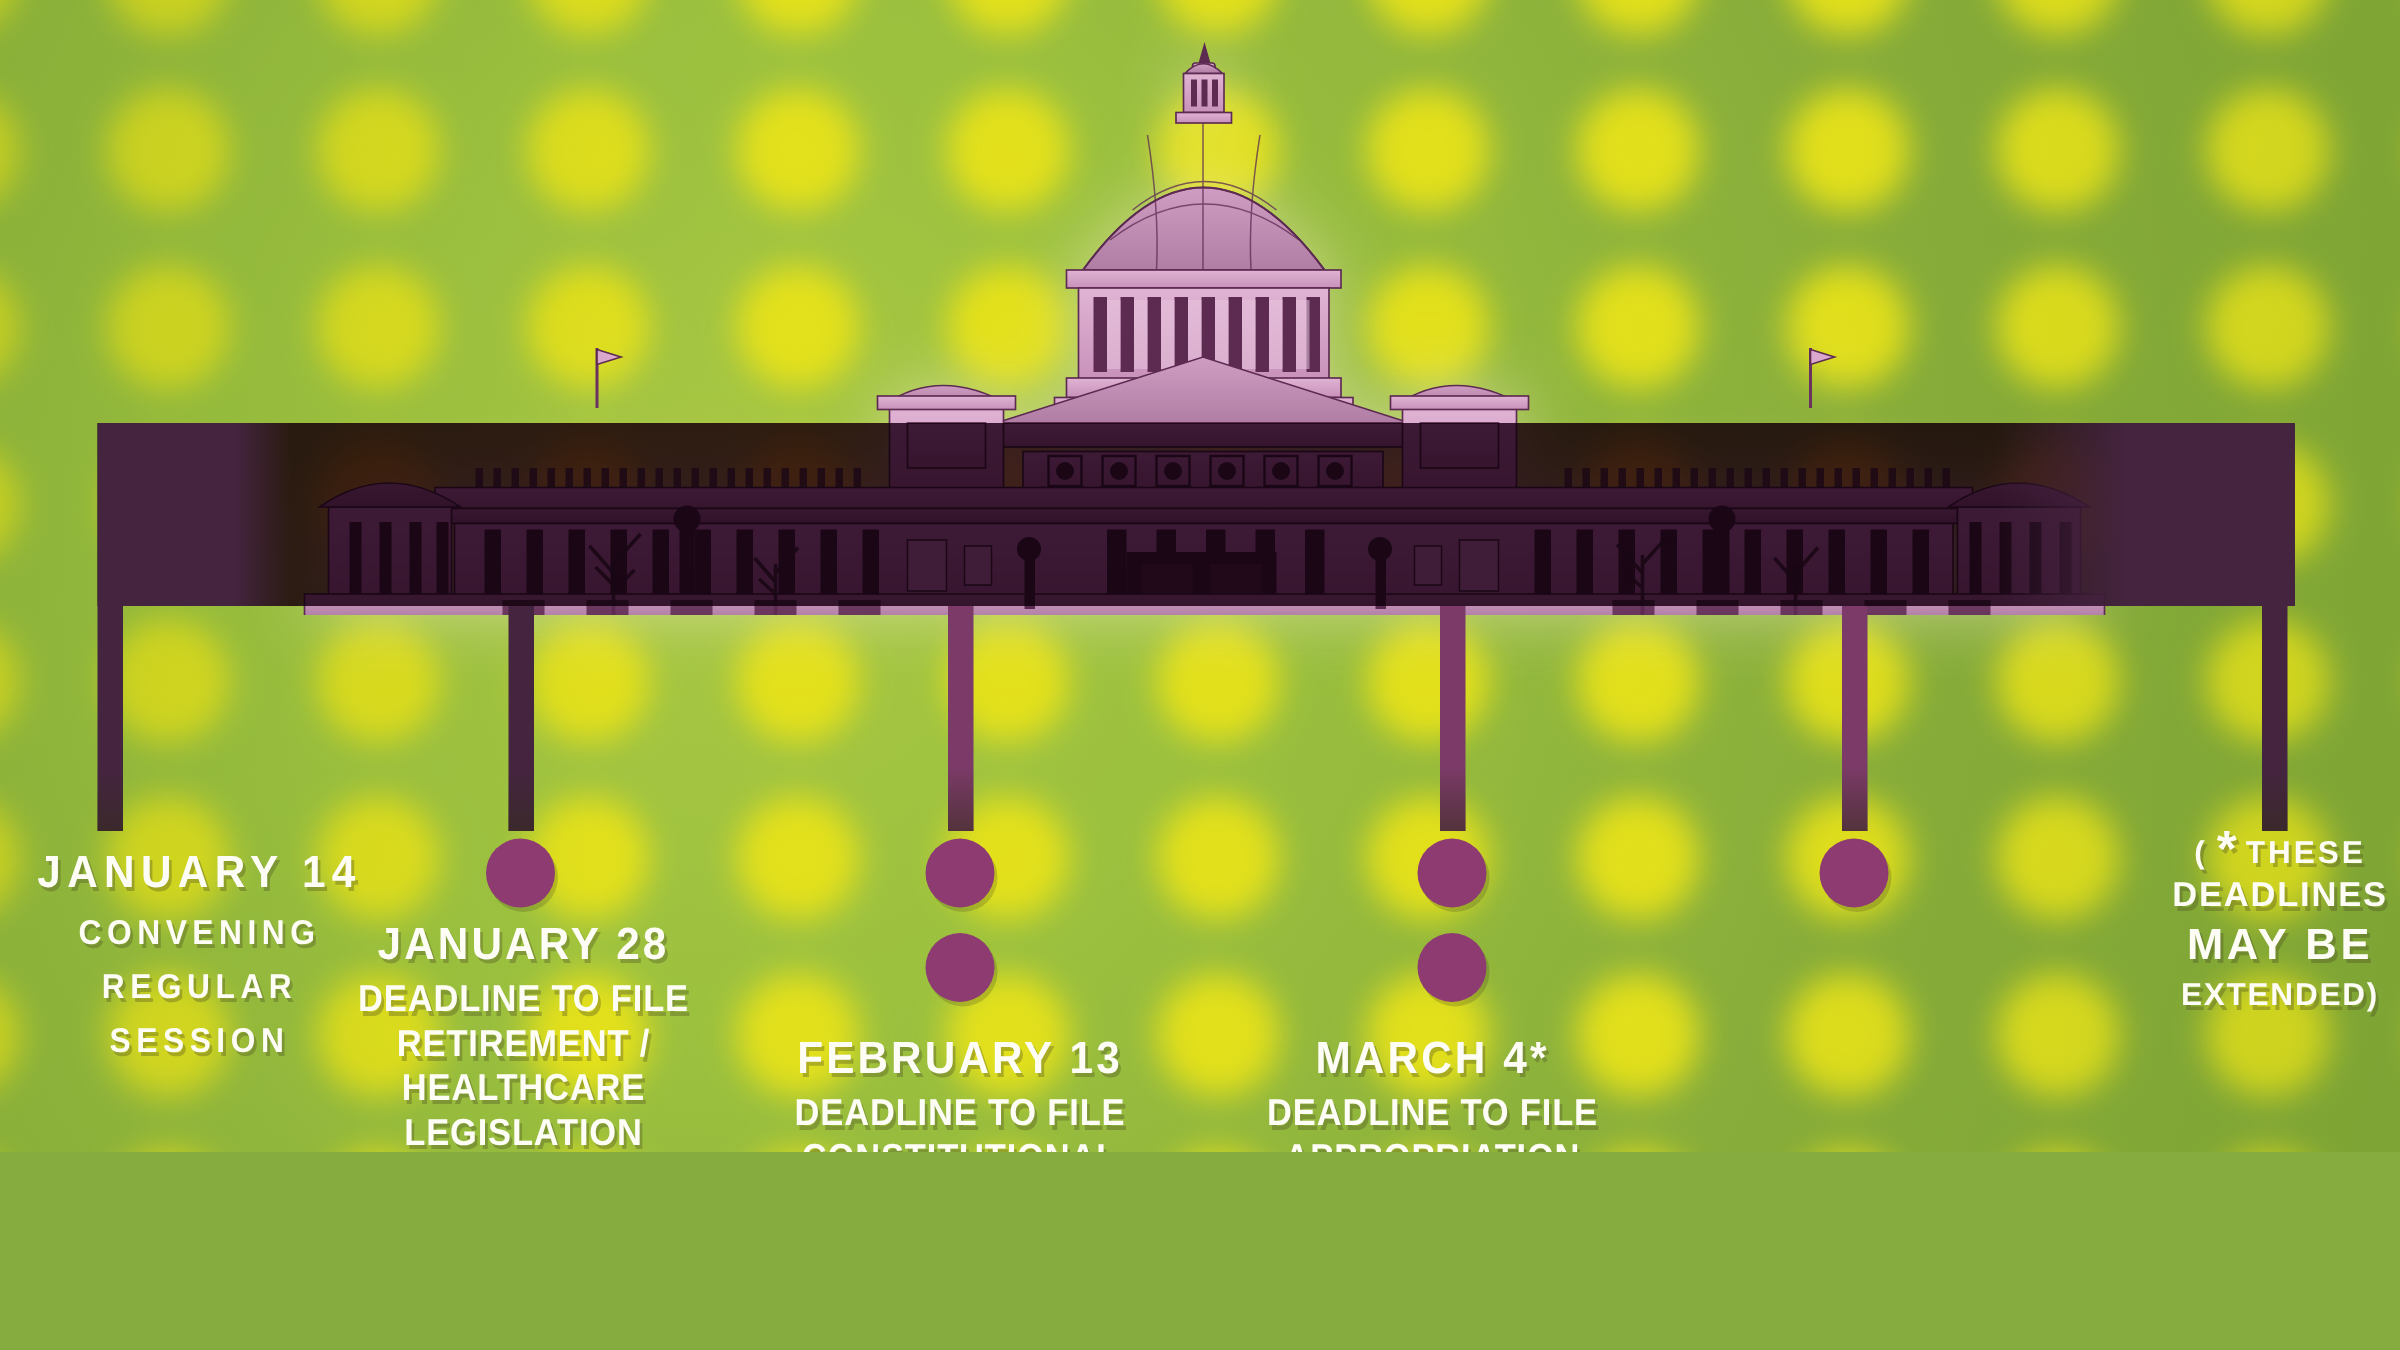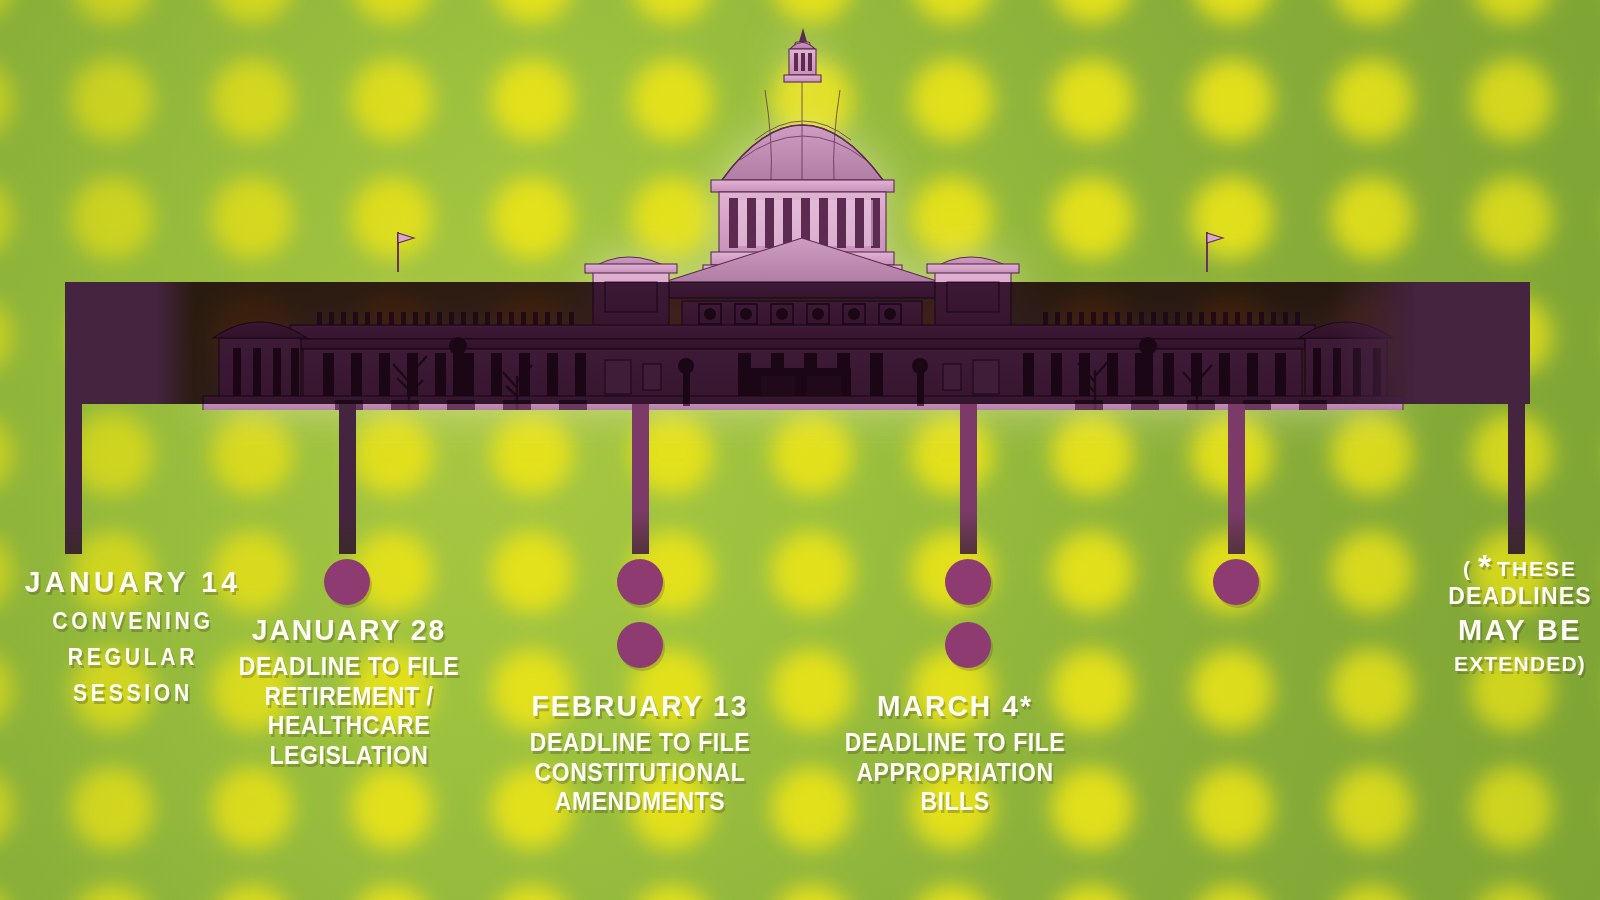--- a/index.html
+++ b/index.html
@@ -1,21 +1,21 @@
 <!DOCTYPE html>
 <html><head>
 <meta charset="utf-8">
 <style>
   html,body{margin:0;padding:0;}
   body{
     width:1600px;height:900px;overflow:hidden;
     font-family:"Liberation Sans", sans-serif;
     background:#86ab3e;
   }
-  #stage{position:relative;width:1600px;height:900px;overflow:hidden;}
+  #stage{position:relative;width:1600px;height:768px;overflow:hidden;}
 
   
   .bg-base{
     position:absolute;inset:0;
     background:
       radial-gradient(circle at 30% 45%, #a8c743 0%, #9cc13f 28%, #88ad3a 65%, #7fa535 100%);
   }
   .bg-dots{
     position:absolute;left:-70px;top:-60px;width:1760px;height:1030px;
     background-image:radial-gradient(circle at 42px 42px, #e9e319 0 40px, rgba(233,227,25,0) 42px);

